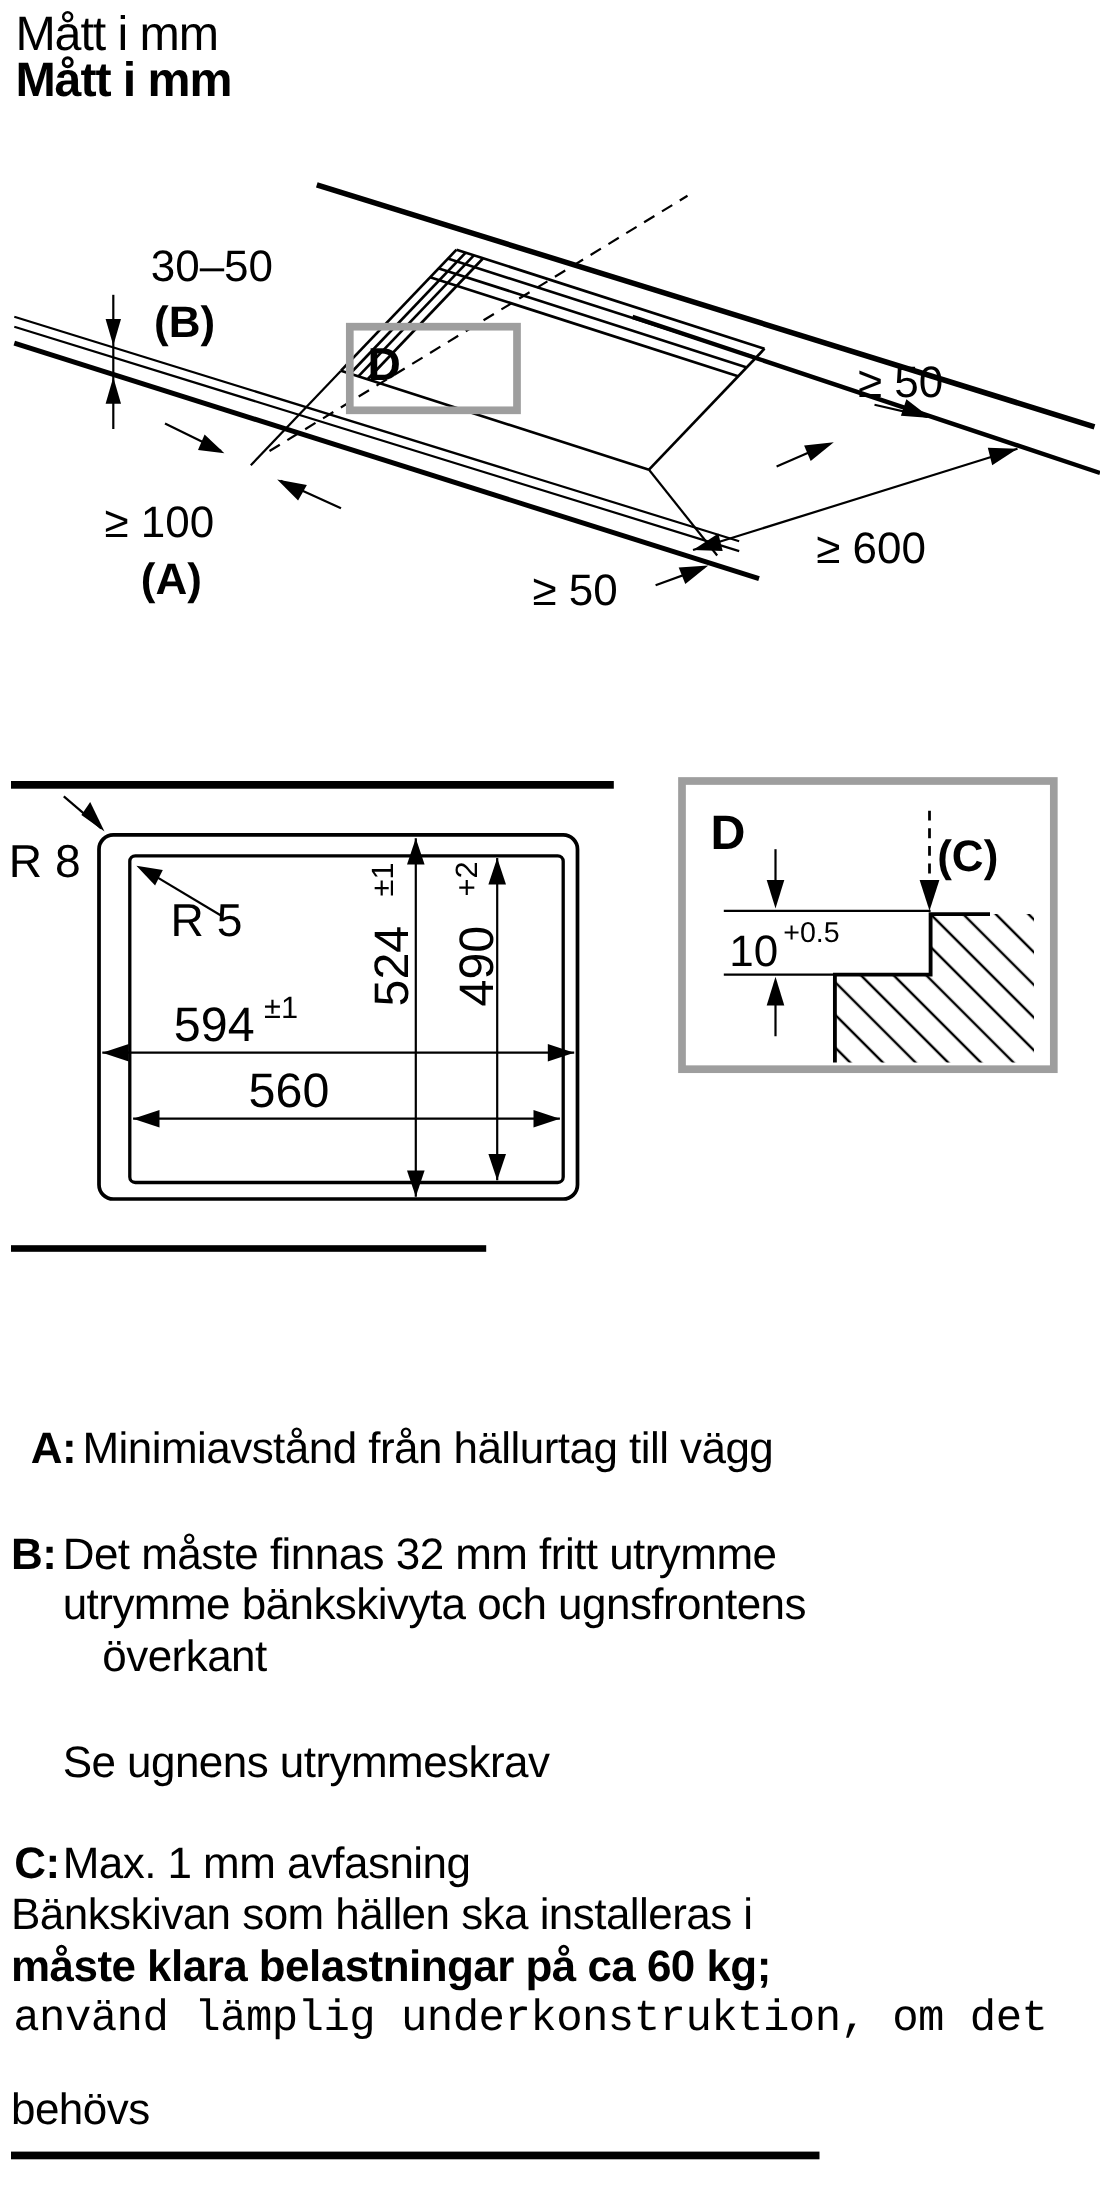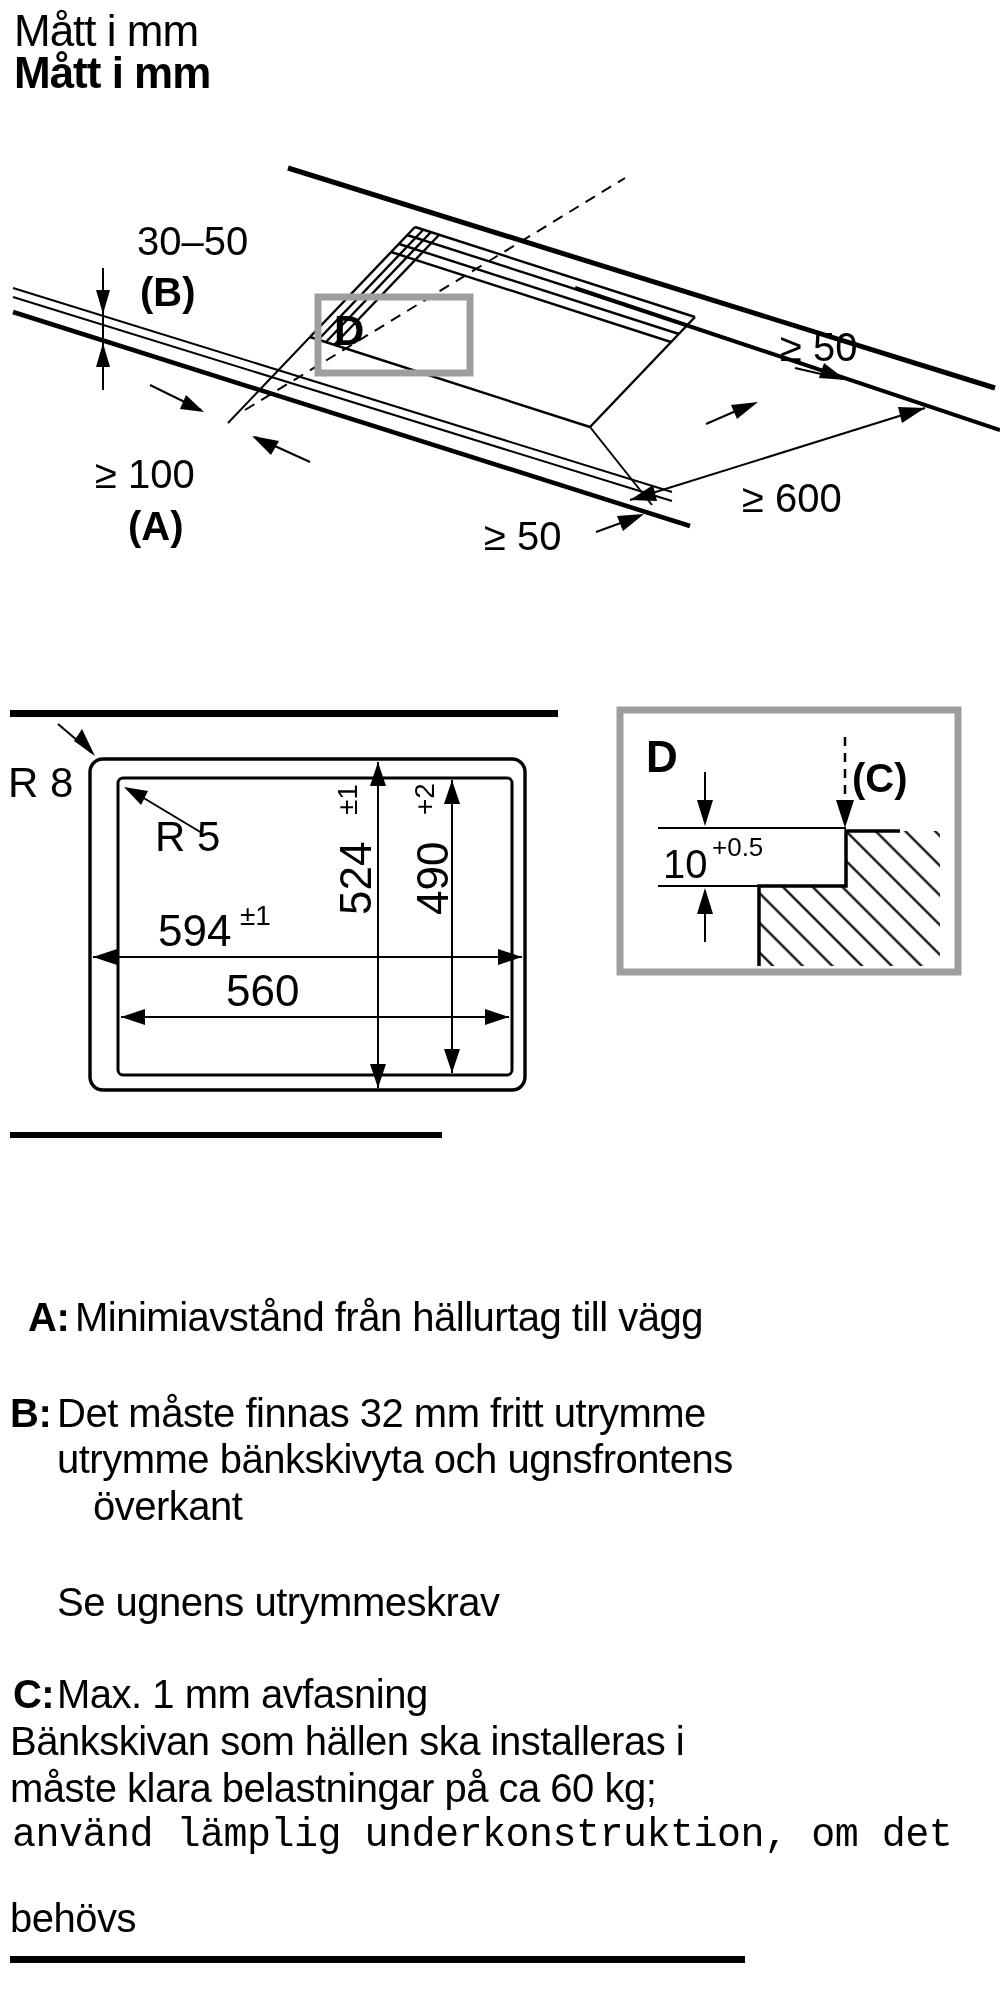--- a/index.html
+++ b/index.html
@@ -184,17 +184,17 @@
 </div>
 <div class="note-line" style="left:57px;top:1437px;">utrymme bänkskivyta och ugnsfrontens</div>
 <div class="note-line" style="left:57px;top:1484px;margin-left:36px;">överkant</div>
 
 <div class="note-line" style="left:57px;top:1580px;">Se ugnens utrymmeskrav</div>
 
 <div class="note-line" style="left:10px;top:1672px;text-align:center;">
   <span class="note-label">C:</span><span>Max. 1 mm avfasning</span>
 </div>
 <div class="note-line" style="left:10px;top:1719px;">Bänkskivan som hällen ska installeras i</div>
-<div class="note-line" style="left:10px;top:1766px;">måste klara belastningar på ca 60 kg;</div>
+<div class="note-line" style="left:10px;top:1766px;font-weight:bold;">måste klara belastningar på ca 60 kg;</div>
 <div class="note-line" style="left:12px;top:1813px;font-family:Liberation Mono, monospace;">använd lämplig underkonstruktion, om det</div>
 <div class="note-line" style="left:10px;top:1880px;margin-top:16px;">behövs</div>
 
 <div class="abs" style="left:10px;top:1956px;width:735px;height:7px;background:#000;"></div>
 
 </body></html>

